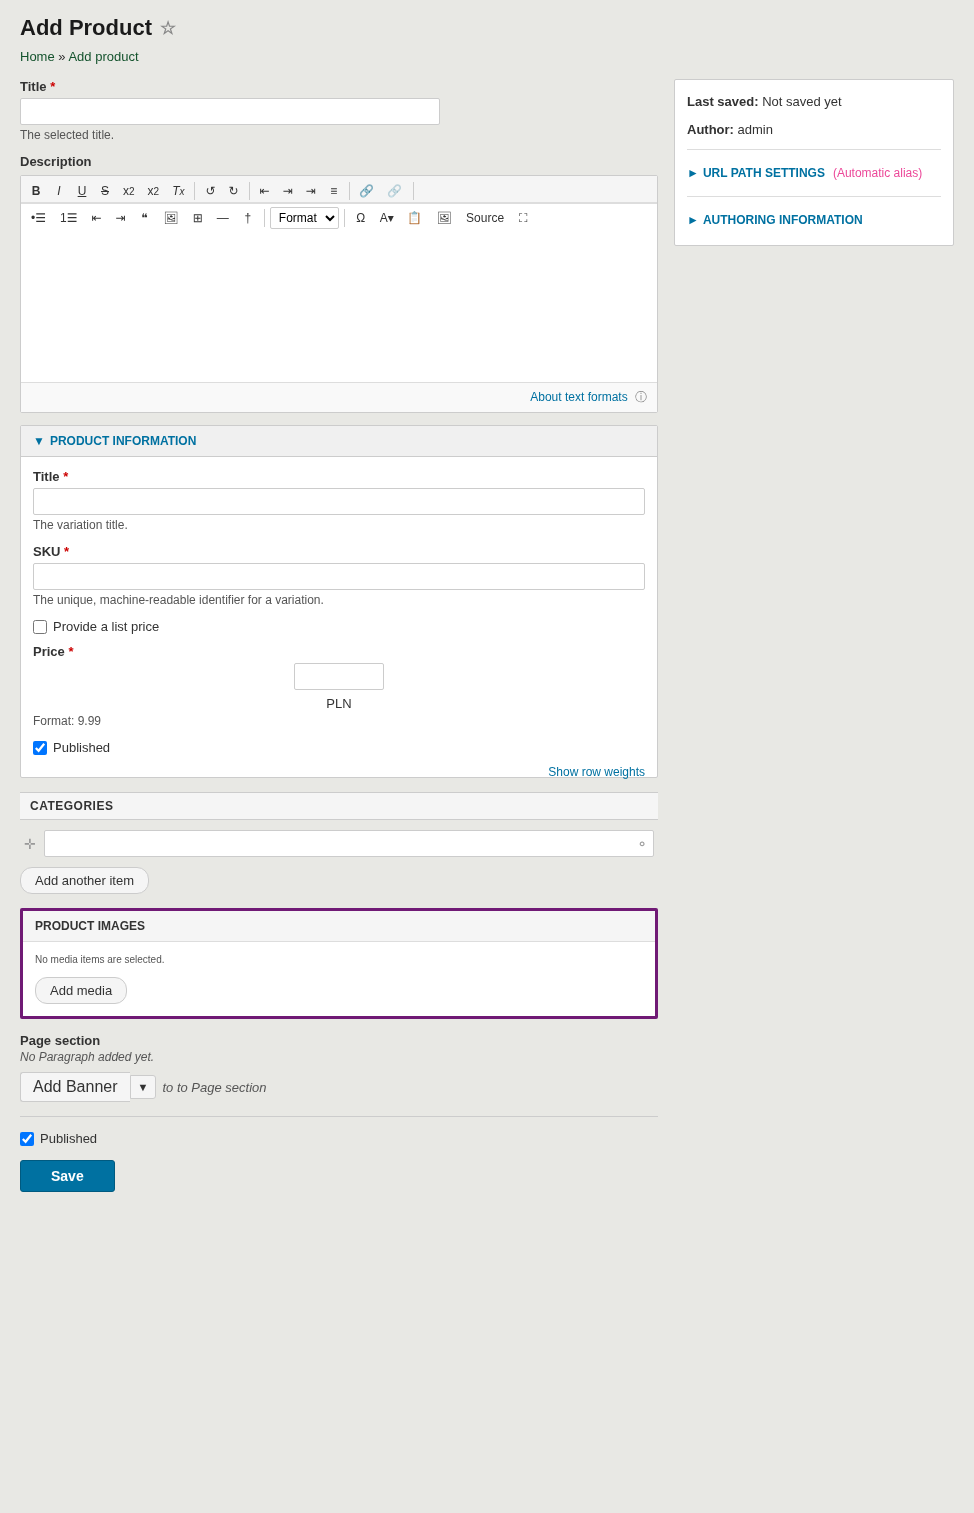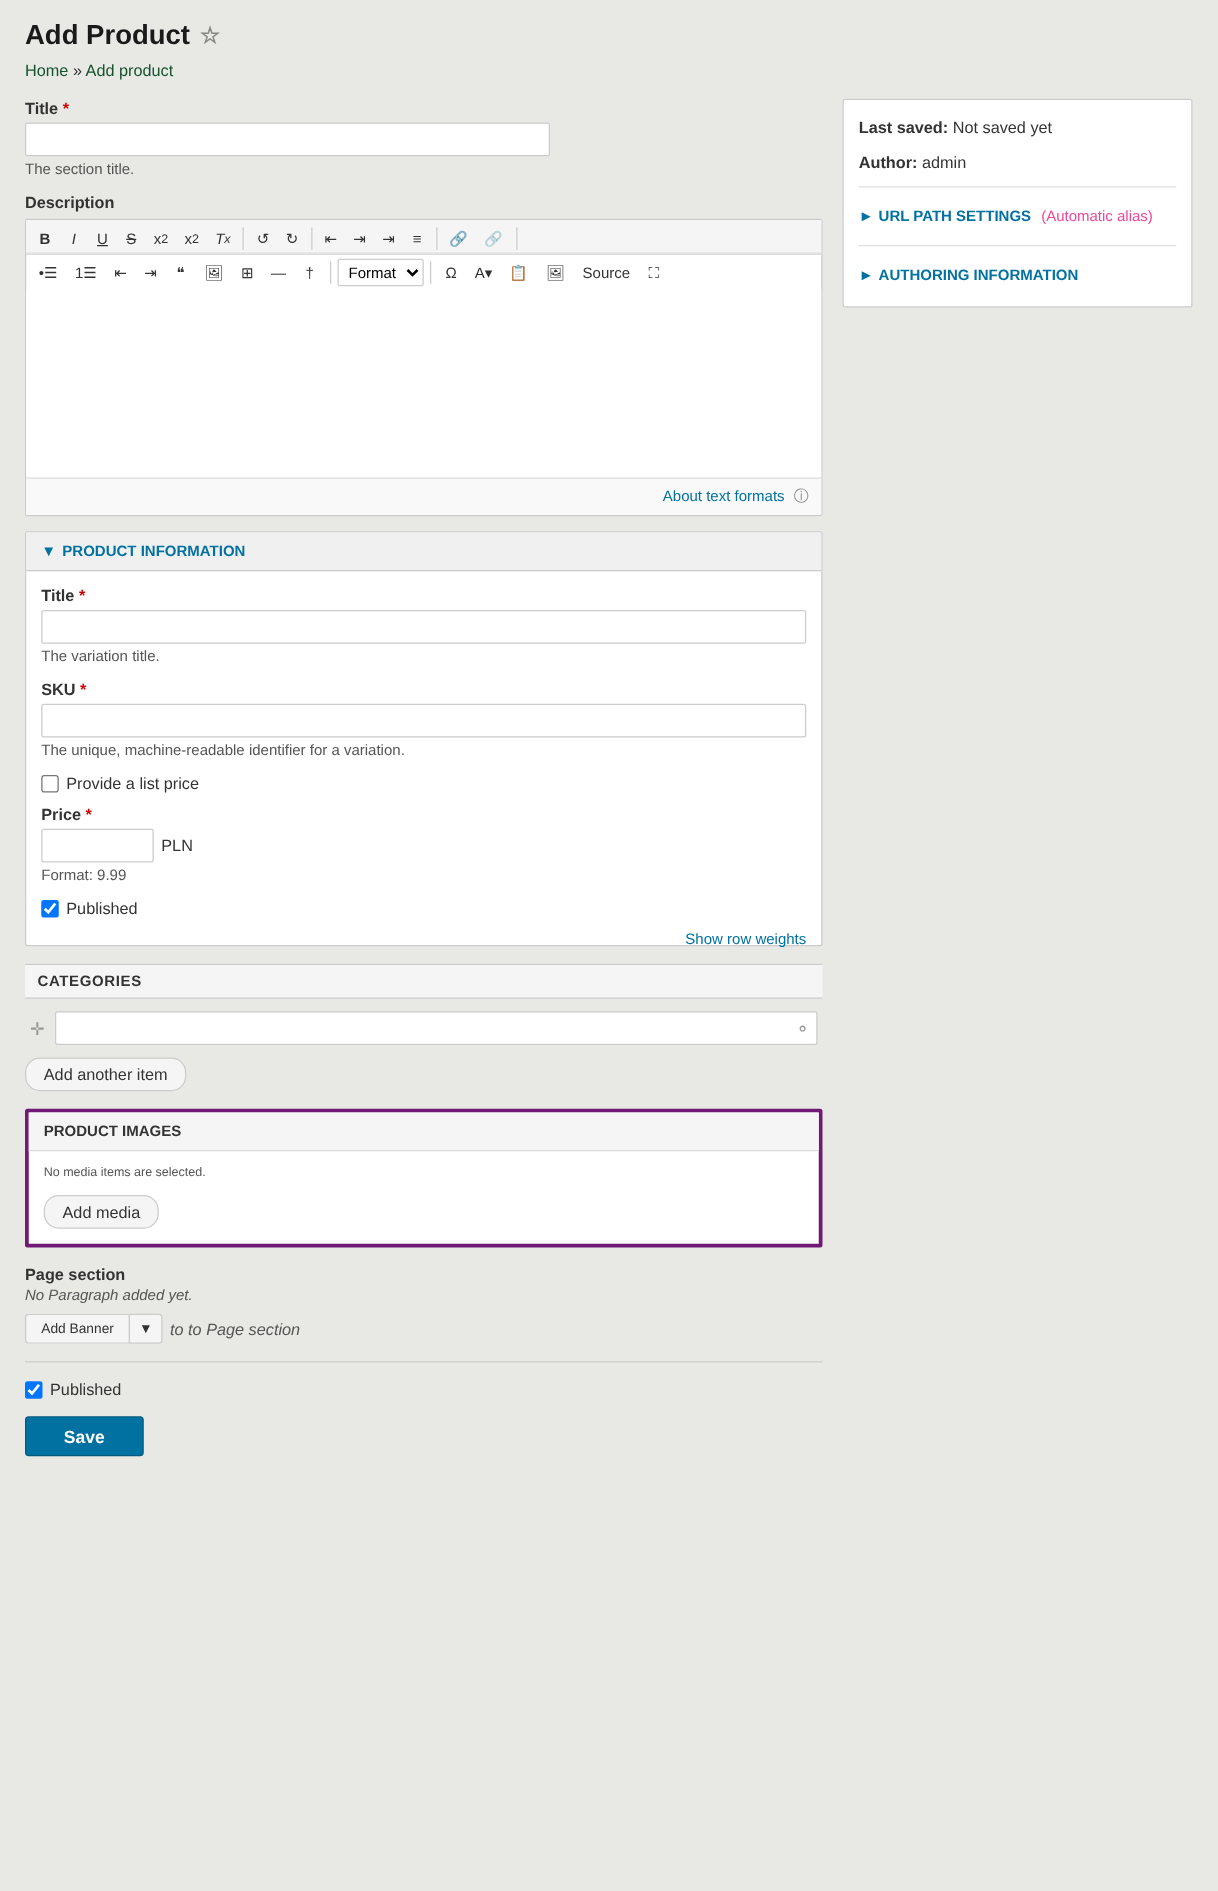--- a/index.html
+++ b/index.html
@@ -199,20 +199,21 @@
       align-items: center;
       gap: 5px;
     }
     .section-body { padding: 12px; }
 
     
     .price-wrapper {
       display: flex;
       align-items: center;
       gap: 6px;
+      flex-direction: column;
     }
     .price-input {
       width: 90px !important;
     }
     .currency-label {
       font-size: 13px;
       color: #333;
     }
 
     
@@ -348,21 +349,21 @@
     }
     .add-banner-wrap {
       display: flex;
       align-items: center;
       gap: 0;
     }
     .btn-add-banner {
       border: 1px solid #ccc;
       background: #f5f5f5;
       padding: 5px 12px;
-      font-size: 11px;
+      font-size: 16px;
       cursor: pointer;
       border-radius: 3px 0 0 3px;
       color: #333;
       border-right: none;
     }
     .btn-dropdown-arrow {
       border: 1px solid #ccc;
       background: #f5f5f5;
       padding: 5px 7px;
       font-size: 11px;
@@ -413,21 +414,21 @@
   <div class="main-layout">
 
     <div class="left-col">
 
       
       <div class="form-group">
         <label class="form-label">
           <span>Title</span> <span class="required-star">*</span>
         </label>
         <input type="text" style="width: 420px;">
-        <div class="form-hint">The section title.</div>
+        <div class="form-hint">The selected title.</div>
       </div>
 
       
       <div class="form-group">
         <span class="description-label">Description</span>
 
         <div class="editor-wrapper">
 
           <div class="editor-toolbar">
             <button class="toolbar-btn">

